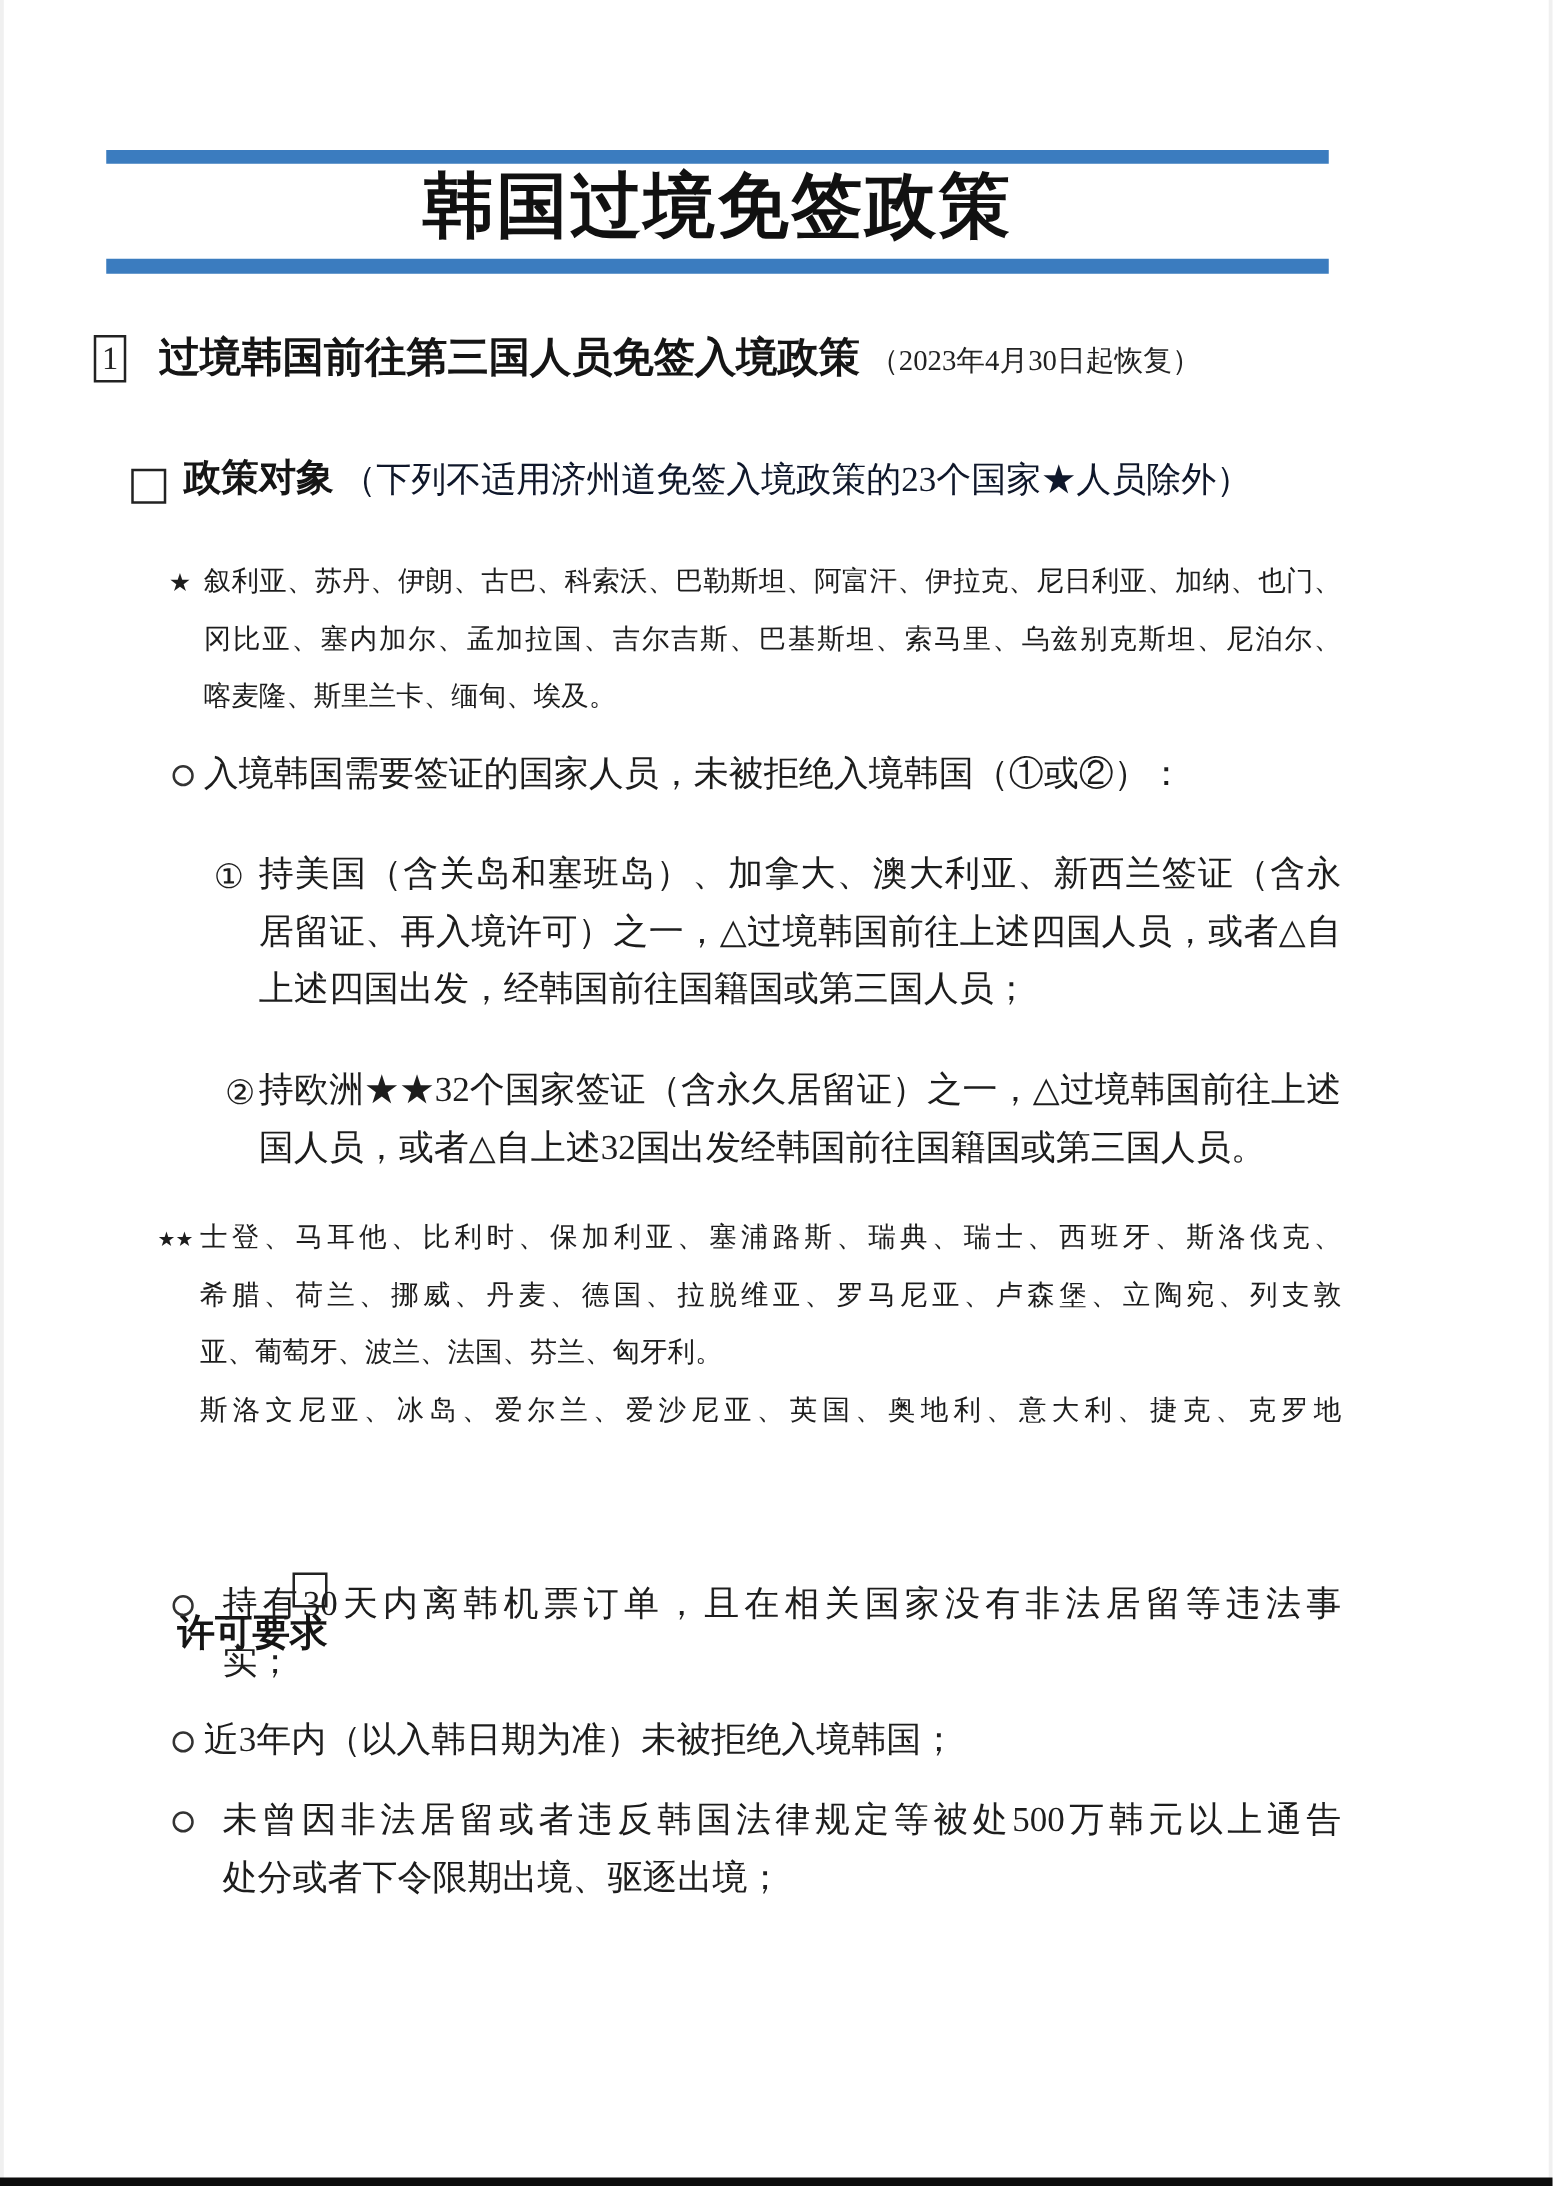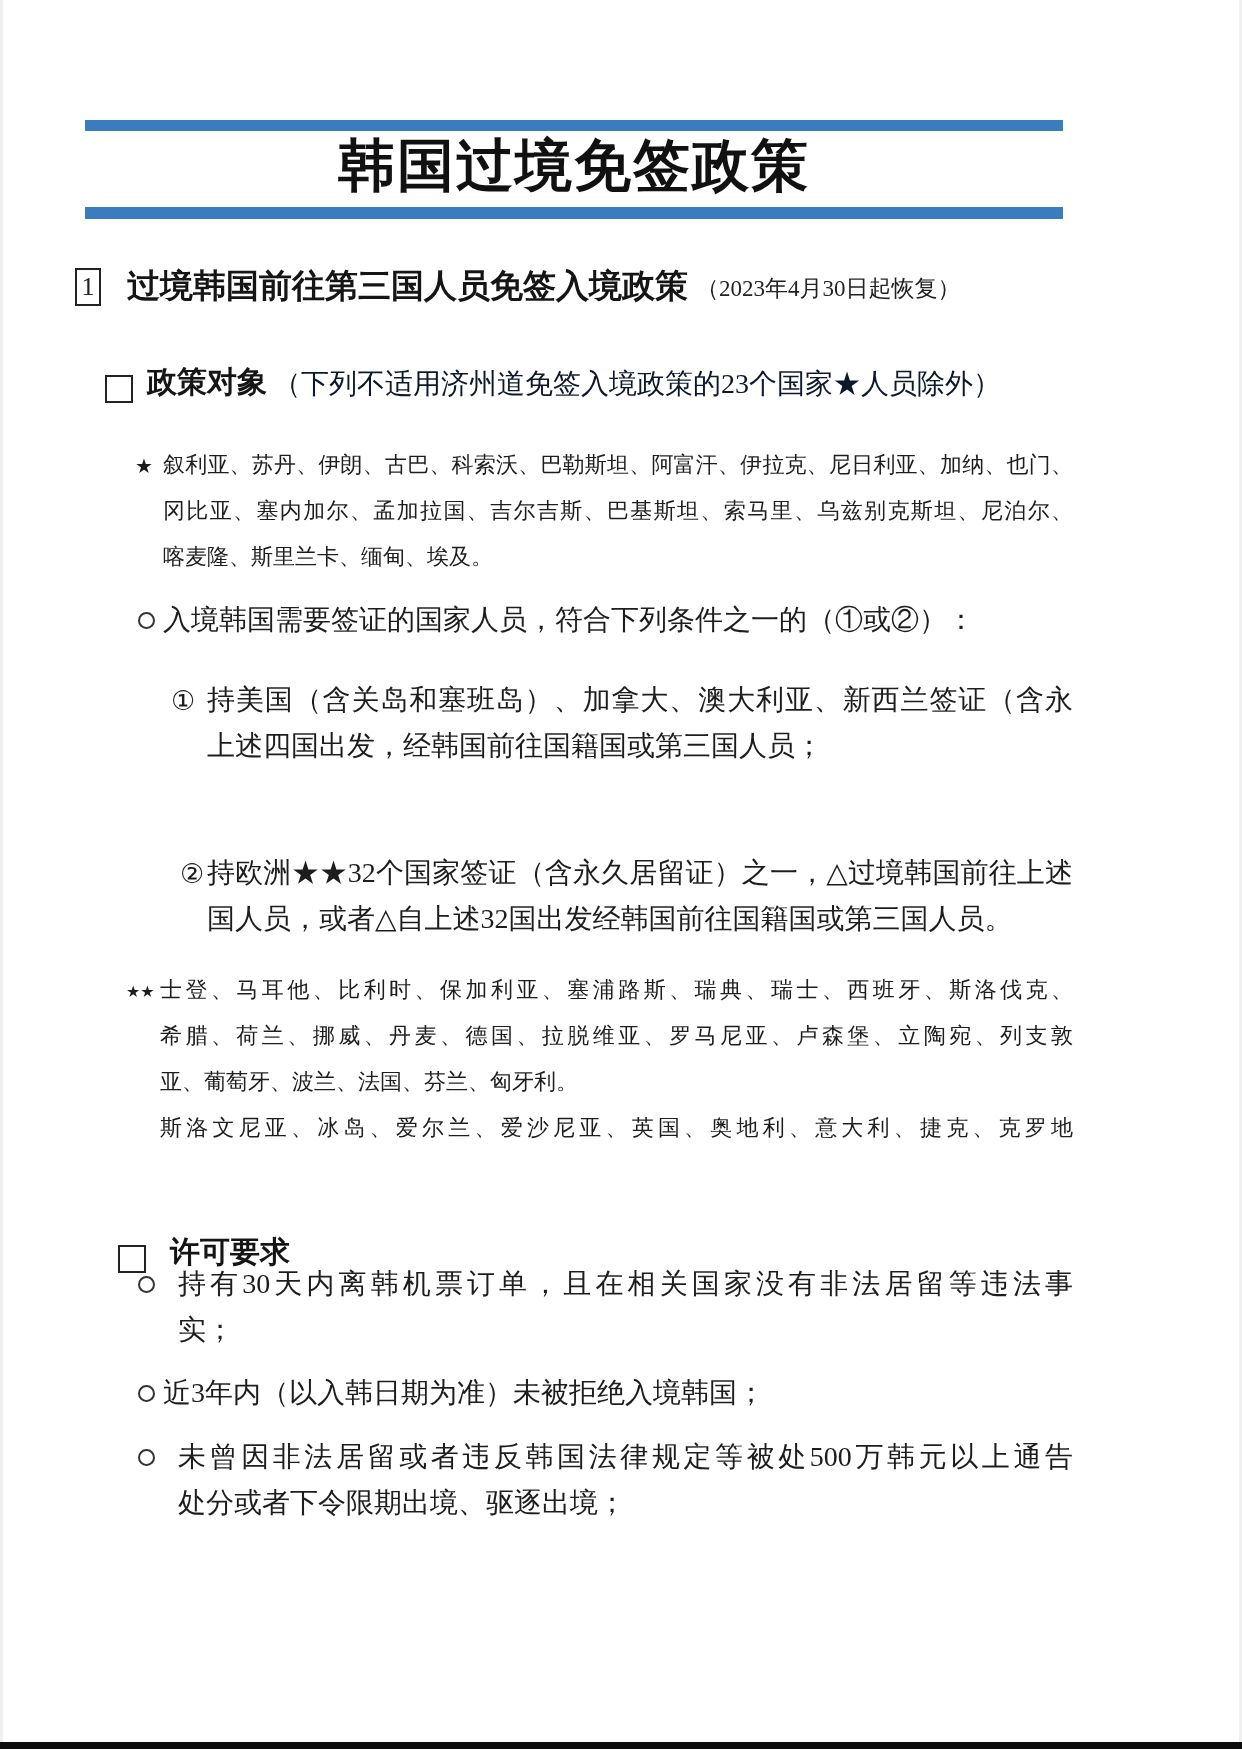--- a/index.html
+++ b/index.html
@@ -37,21 +37,21 @@
   
   .sub-heading{position:absolute;display:flex;align-items:flex-end;}
   .square-bullet{
     width:24px;height:24px;border:2.5px solid #222;background:transparent;
     flex:0 0 auto;
   }
   .sub-heading .h2-text{font-size:30px;font-weight:bold;color:#151515;white-space:nowrap;}
   .sub-heading .h2-note{font-size:28px;font-weight:normal;color:#0f172a;margin-left:6px;white-space:nowrap;padding-top:3px;}
   .heading-policy{left:105px;top:362px;}
   .heading-policy .h2-text{margin-left:14px;}
-  .heading-permit{left:118px;top:1232px;}
+  .heading-permit{left:118px;top:1258px;flex-direction:column;}
   .heading-permit .h2-text{margin-left:24px;}
 
   
   .block{position:absolute;}
   .line{height:46px;line-height:46px;white-space:nowrap;}
   .just{text-align:justify;text-align-last:justify;white-space:normal;height:46px;line-height:46px;overflow:hidden;}
   .fn{font-size:22px;}          
   .bd{font-size:28px;}          
 
   .marker{position:absolute;color:#1d1d1d;}
@@ -96,26 +96,27 @@
 
 <div class="block excluded-block fn">
   <span class="marker star-marker" style="left:-28px;">★</span>
   <div class="line just">叙利亚、苏丹、伊朗、古巴、科索沃、巴勒斯坦、阿富汗、伊拉克、尼日利亚、加纳、也门、</div>
   <div class="line just">冈比亚、塞内加尔、孟加拉国、吉尔吉斯、巴基斯坦、索马里、乌兹别克斯坦、尼泊尔、</div>
   <div class="line">喀麦隆、斯里兰卡、缅甸、埃及。</div>
 </div>
 
 <div class="block intro-block bd">
   <span class="marker circ-marker" style="left:-25px;"></span>
-  <div class="line">入境韩国需要签证的国家人员，符合下列条件之一的（①或②）：</div>
+  <div class="line">入境韩国需要签证的国家人员，未被拒绝入境韩国（①或②）：</div>
 </div>
 
 <div class="block item1-block bd">
   <span class="marker num-marker" style="left:-36px;">①</span>
   <div class="line just">持美国（含关岛和塞班岛）、加拿大、澳大利亚、新西兰签证（含永久</div>
+  <div class="line just">居留证、再入境许可）之一，△过境韩国前往上述四国人员，或者△自</div>
   <div class="line">上述四国出发，经韩国前往国籍国或第三国人员；</div>
 </div>
 
 <div class="block item2-block bd">
   <span class="marker num-marker" style="left:-27px;">②</span>
   <div class="line just">持欧洲★★32个国家签证（含永久居留证）之一，△过境韩国前往上述32</div>
   <div class="line">国人员，或者△自上述32国出发经韩国前往国籍国或第三国人员。</div>
 </div>
 
 <div class="block europe-block fn">

